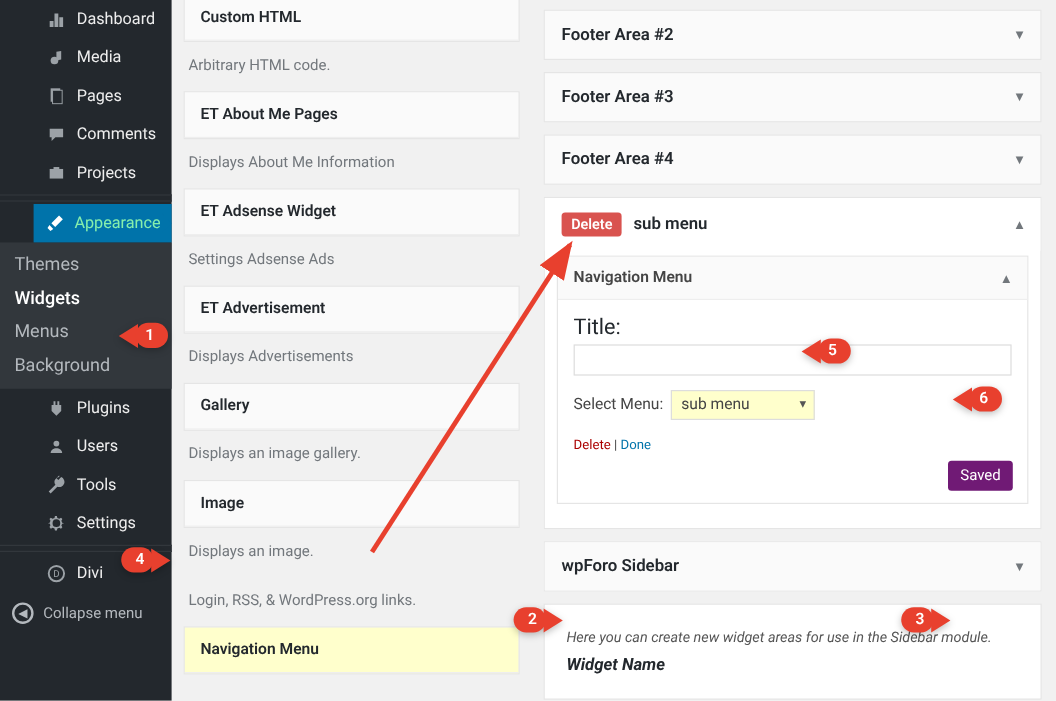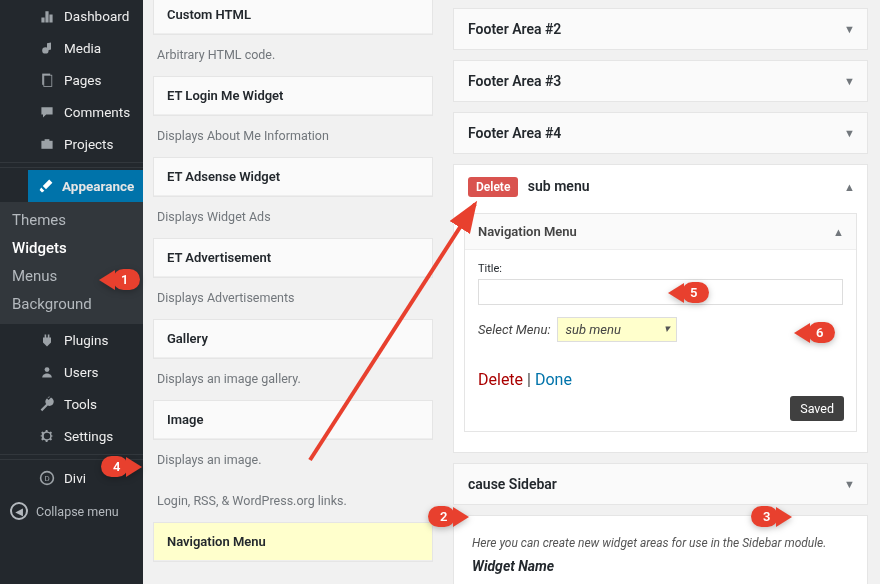--- a/index.html
+++ b/index.html
@@ -28,23 +28,22 @@
     gap: 8px;
     padding: 7px 10px;
     color: #eee;
     cursor: pointer;
     font-size: 13.5px;
     margin-left: 28px;
   }
   .side-item .icon { width: 18px; height: 18px; display:flex; align-items:center; justify-content:center; color:#9ca2a7;}
   .side-item.active {
     background: #0073aa;
-    color: #e5e5e5;
+    color: #86efac;
     position: relative;
-    font-weight: bold;
   }
   .side-item.active .icon { color:#fff; }
   .side-item.active::after {
     content: "";
     position: absolute;
     right: -8px; top: 50%;
     transform: translateY(-50%);
     border: 8px solid transparent;
     border-left-color: #0073aa;
   }
@@ -138,40 +137,40 @@
     margin-top:4px;
   }
   .widget-in-head {
     padding: 10px 34px 10px 13px;
     font-weight:600; font-size:13px;
     background:#fafafa; border-bottom:1px solid #eee;
     position:relative; cursor:pointer;
   }
   .widget-in-head .tri { position:absolute; right:12px; top:50%; transform:translateY(-50%); color:#72777c; font-size:11px;}
   .widget-in-body { padding: 12px 13px; }
-  .form-label { font-size:11px; color:#23282d; display:block; margin-bottom:4px;}
+  .form-label { font-size:18px; color:#23282d; display:block; margin-bottom:4px;}
   .txt-input {
     width:100%; height:26px;
     border:1px solid #ddd; background:#fff;
     padding: 3px 6px; font-size:13px;
   }
-  .sel-row { display:flex; align-items:center; gap:6px; margin-top:12px;font-style:italic;}
+  .sel-row { display:flex; align-items:center; gap:6px; margin-top:12px;}
   .select {
     background:#ffffcc; border:1px solid #ddd;
     padding: 4px 24px 4px 8px; font-size:13px;
     min-width:120px; position:relative; cursor:pointer;
   }
   .select::after { content:"▾"; position:absolute; right:6px; top:4px; color:#555; font-size:11px;}
-  .wlinks { margin-top:28px; font-size:16px;}
+  .wlinks { margin-top:14px; font-size:11px;}
   .wlinks a { text-decoration:none; }
   .link-del { color:#a00; }
   .link-done { color:#0073aa; }
   .saved-btn {
     position:absolute; right:12px; bottom:10px;
-    background:#404040; color:#fff;
+    background:#701a75; color:#fff;
     padding:5px 10px; border-radius:3px; font-size:12.5px;
     cursor:default;
   }
   
   .wpf-body {
     padding: 18px 18px 20px;
     background:#fff;
   }
   .wpf-note { font-style:italic; color:#555; font-size:12px; line-height:1.5;}
   .wpf-title { font-weight:700; font-style:italic; font-size:14px; margin-top:6px; color:#23282d;}
@@ -320,28 +319,28 @@
 
 <div class="main">
 
   <div class="col-left">
     <div class="wbox" style="margin-top:-5px">
       <div class="wbox-head">Custom HTML</div>
     </div>
     <div class="wbox-desc">Arbitrary HTML code.</div>
 
     <div class="wbox">
-      <div class="wbox-head">ET Login Me Widget</div>
+      <div class="wbox-head">ET About Me Pages</div>
     </div>
     <div class="wbox-desc">Displays About Me Information</div>
 
     <div class="wbox">
       <div class="wbox-head">ET Adsense Widget</div>
     </div>
-    <div class="wbox-desc">Displays Widget Ads</div>
+    <div class="wbox-desc">Settings Adsense Ads</div>
 
     <div class="wbox">
       <div class="wbox-head">ET Advertisement</div>
     </div>
     <div class="wbox-desc">Displays Advertisements</div>
 
     <div class="wbox">
       <div class="wbox-head">Gallery</div>
     </div>
     <div class="wbox-desc">Displays an image gallery.</div>
@@ -406,21 +405,21 @@
               <a href="#" class="link-done">Done</a>
             </div>
             <div class="saved-btn">Saved</div>
           </div>
         </div>
       </div>
     </div>
 
     <div class="area" style="background:#fff;">
       <div class="area-head" style="background:#fafafa;">
-        <span>cause Sidebar</span>
+        <span>wpForo Sidebar</span>
         <span class="tri">▼</span>
       </div>
     </div>
     <div class="area" style="background:#fff;">
       <div class="wpf-body">
         <div class="wpf-note">Here you can create new widget areas for use in the Sidebar module.</div>
         <div class="wpf-title">Widget Name</div>
 
       </div>
     </div>

